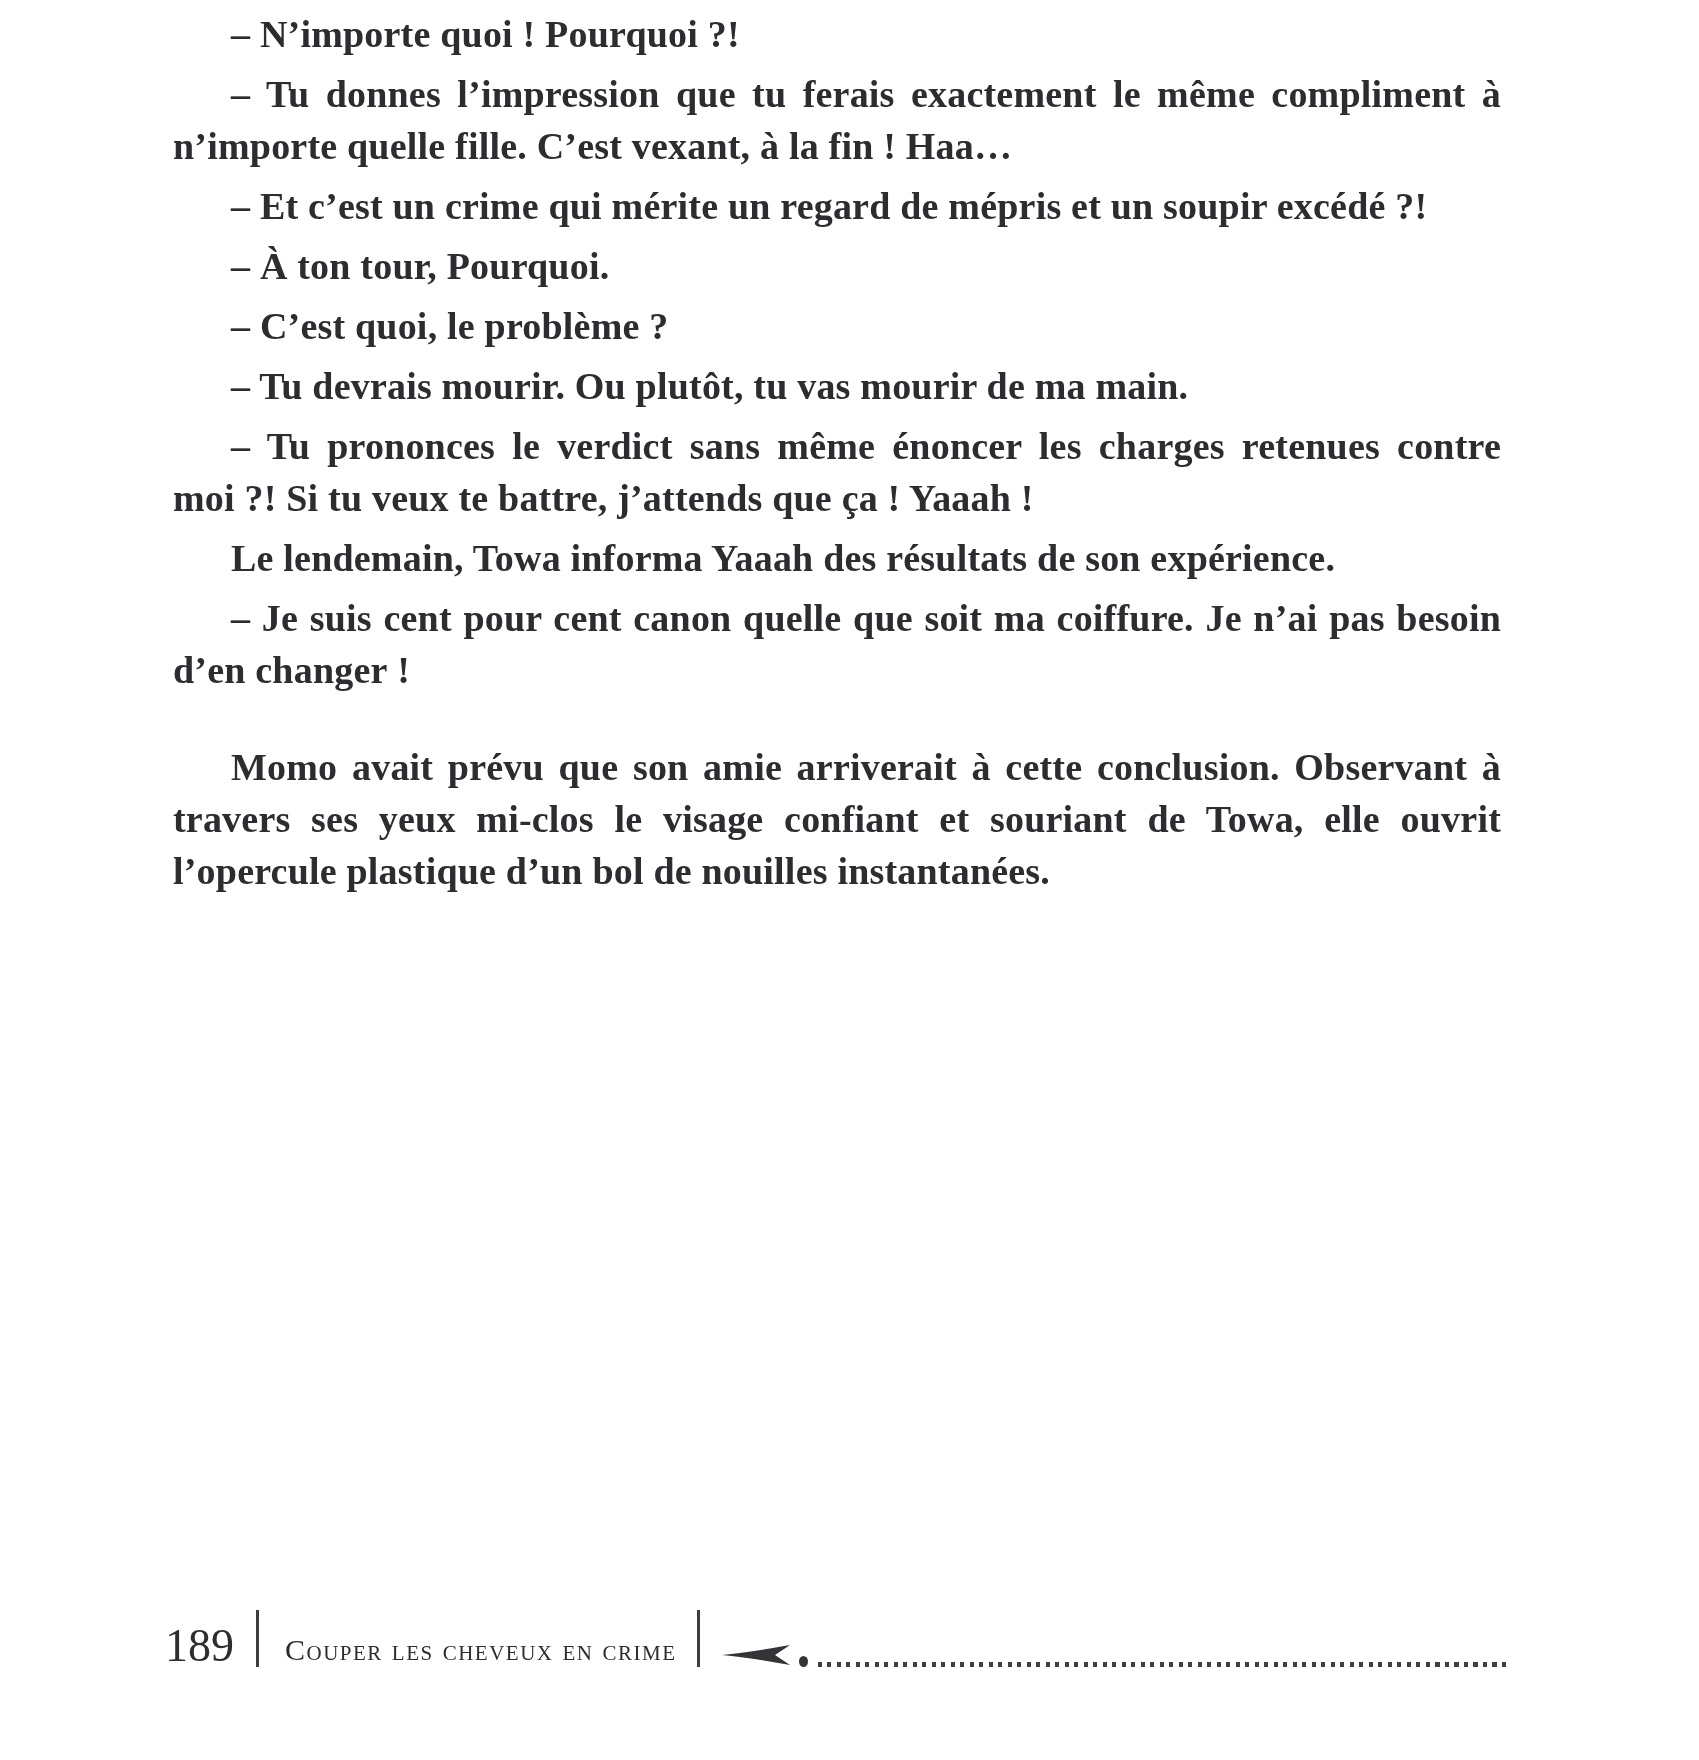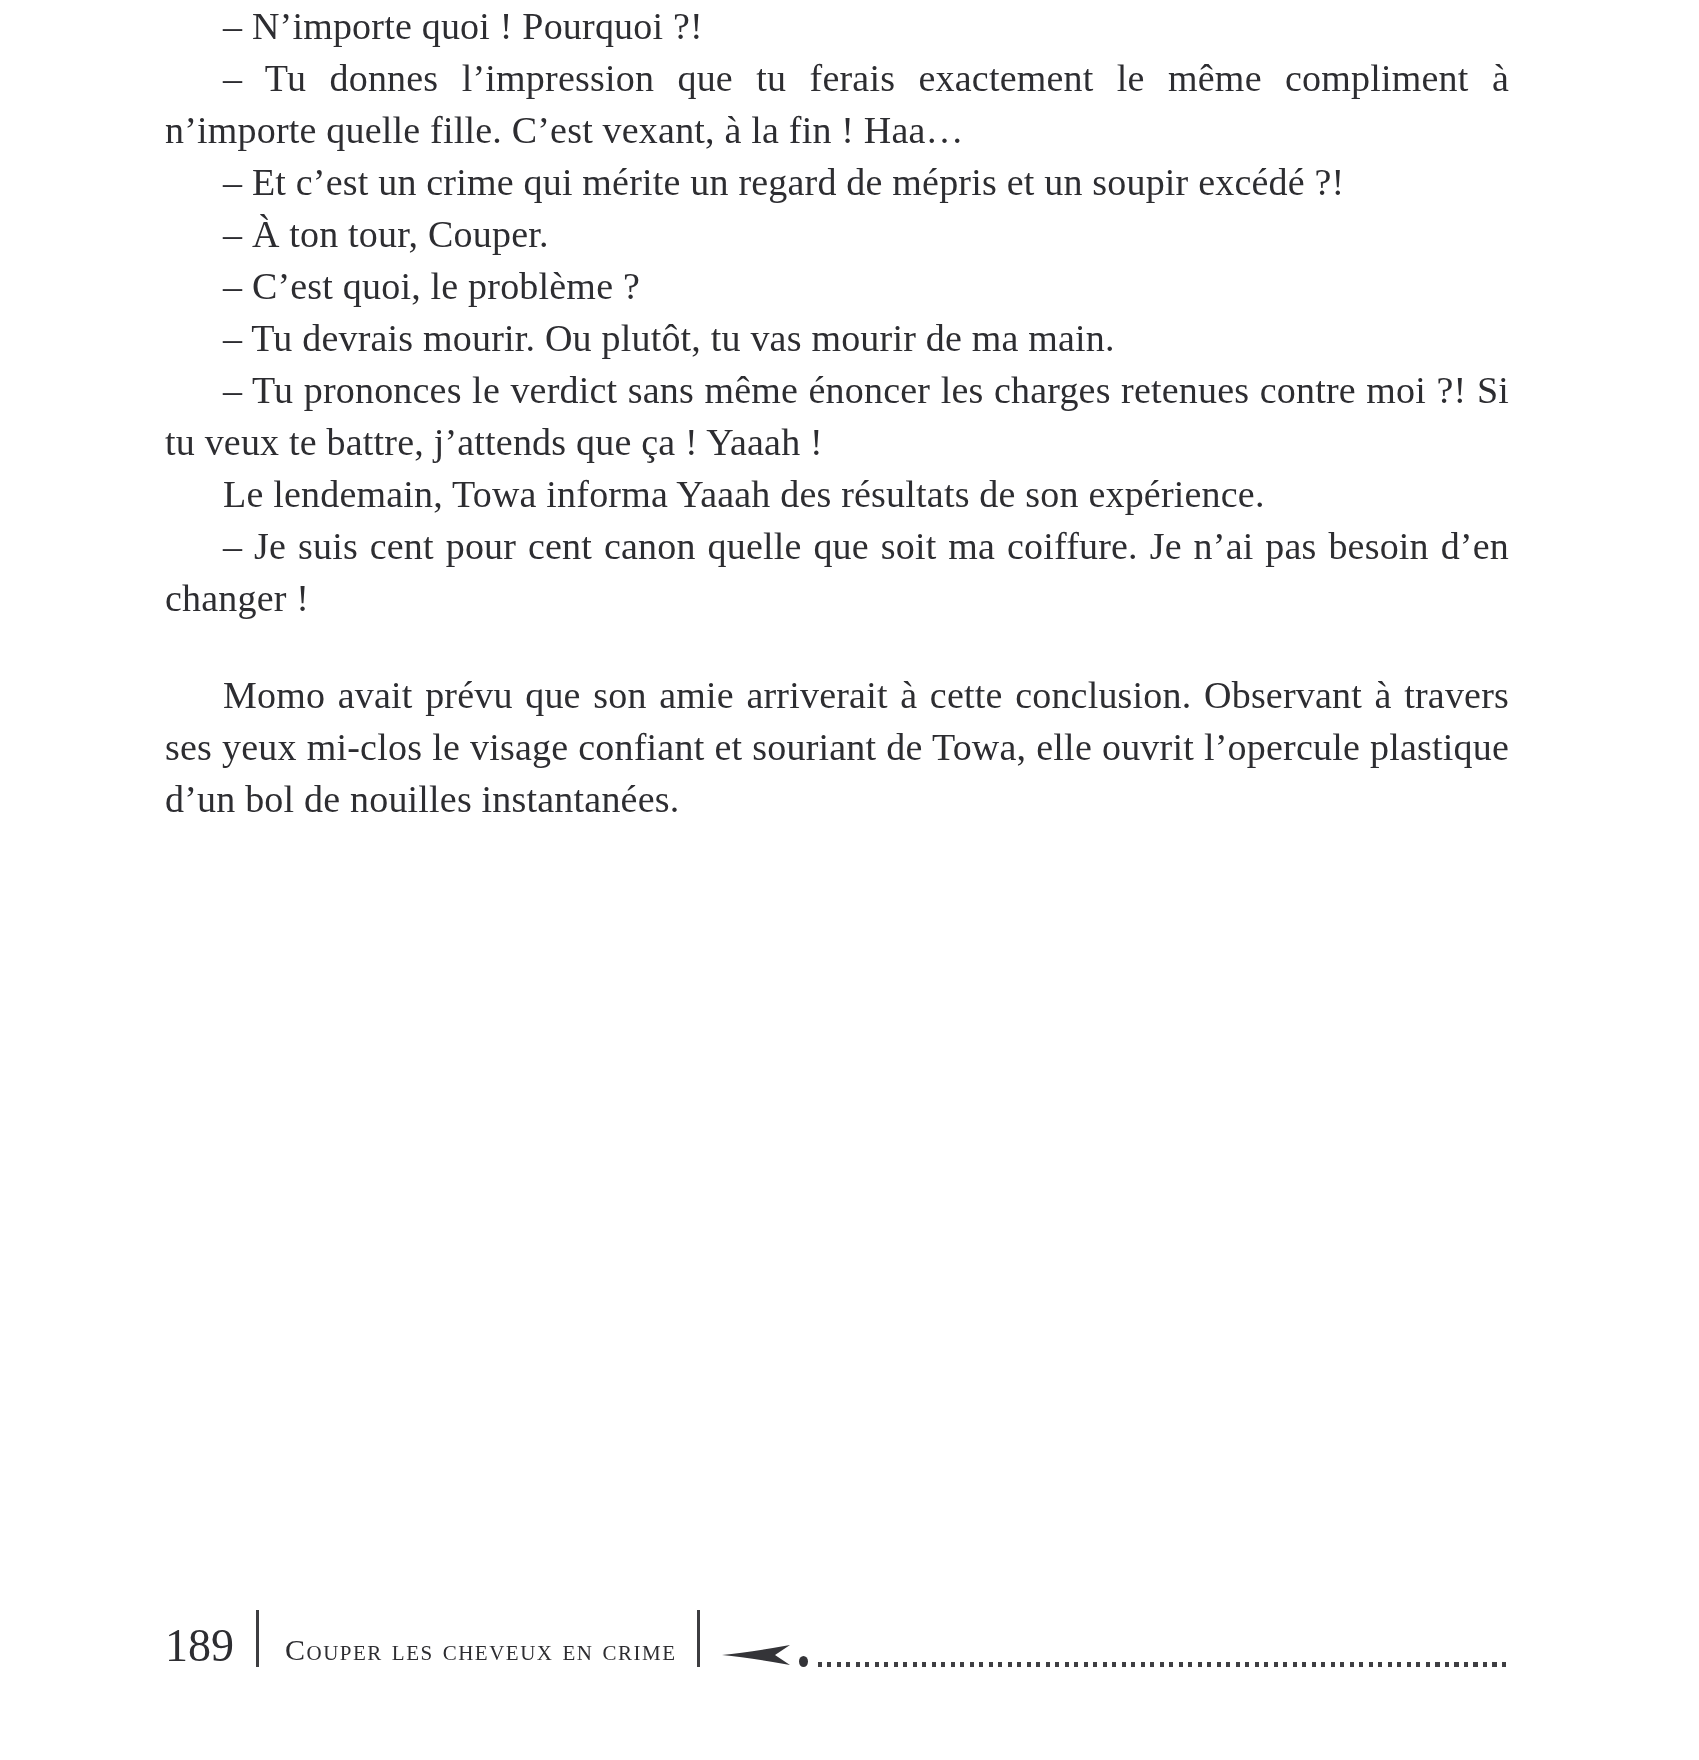--- a/index.html
+++ b/index.html
@@ -15,26 +15,27 @@
     font-family: "Liberation Serif", "DejaVu Serif", serif;
     color: #2d2d31;
   }
   .page-content {
     position: absolute;
     top: 0;
     left: 165px;
     right: 190px;
   }
   .page-content p {
-    margin: 0;
+    margin: 8px;
     font-size: 38px;
     line-height: 52px;
     text-align: justify;
     text-indent: 58px;
     letter-spacing: 0.2px;
+    font-weight: bold;
   }
   p.spaced {
     margin-top: 45px;
   }
   .fin {
     margin-top: 48px;
     font-size: 38px;
     line-height: 52px;
     text-align: center;
     letter-spacing: 1px;
@@ -87,21 +88,21 @@
     background: repeating-linear-gradient(to right, #3f3f43 0px, #3f3f43 4px, transparent 4px, transparent 9.5px);
   }
 </style>
 </head>
 <body>
 
 <main class="page-content">
   <p>– N’importe quoi&nbsp;! Pourquoi&nbsp;?!</p>
   <p>– Tu donnes l’impression que tu ferais exactement le même compliment à n’importe quelle fille. C’est vexant, à la fin&nbsp;! Haa…</p>
   <p>– Et c’est un crime qui mérite un regard de mépris et un soupir excédé&nbsp;?!</p>
-  <p>– À ton tour, Couper.</p>
+  <p>– À ton tour, Pourquoi.</p>
   <p>– C’est quoi, le problème&nbsp;?</p>
   <p>– Tu devrais mourir. Ou plutôt, tu vas mourir de ma main.</p>
   <p>– Tu prononces le verdict sans même énoncer les charges retenues contre moi&nbsp;?! Si tu veux te battre, j’attends que ça&nbsp;! Yaaah&nbsp;!</p>
   <p>Le lendemain, Towa informa Yaaah des résultats de son expérience.</p>
   <p>– Je suis cent pour cent canon quelle que soit ma coiffure. Je n’ai pas besoin d’en changer&nbsp;!</p>
   <p class="spaced">Momo avait prévu que son amie arriverait à cette conclusion. Observant à travers ses yeux mi-clos le visage confiant et souriant de Towa, elle ouvrit l’opercule plastique d’un bol de nouilles instantanées.</p>
 </main>
 
 <footer class="footer">
   <span class="page-number">189</span>

